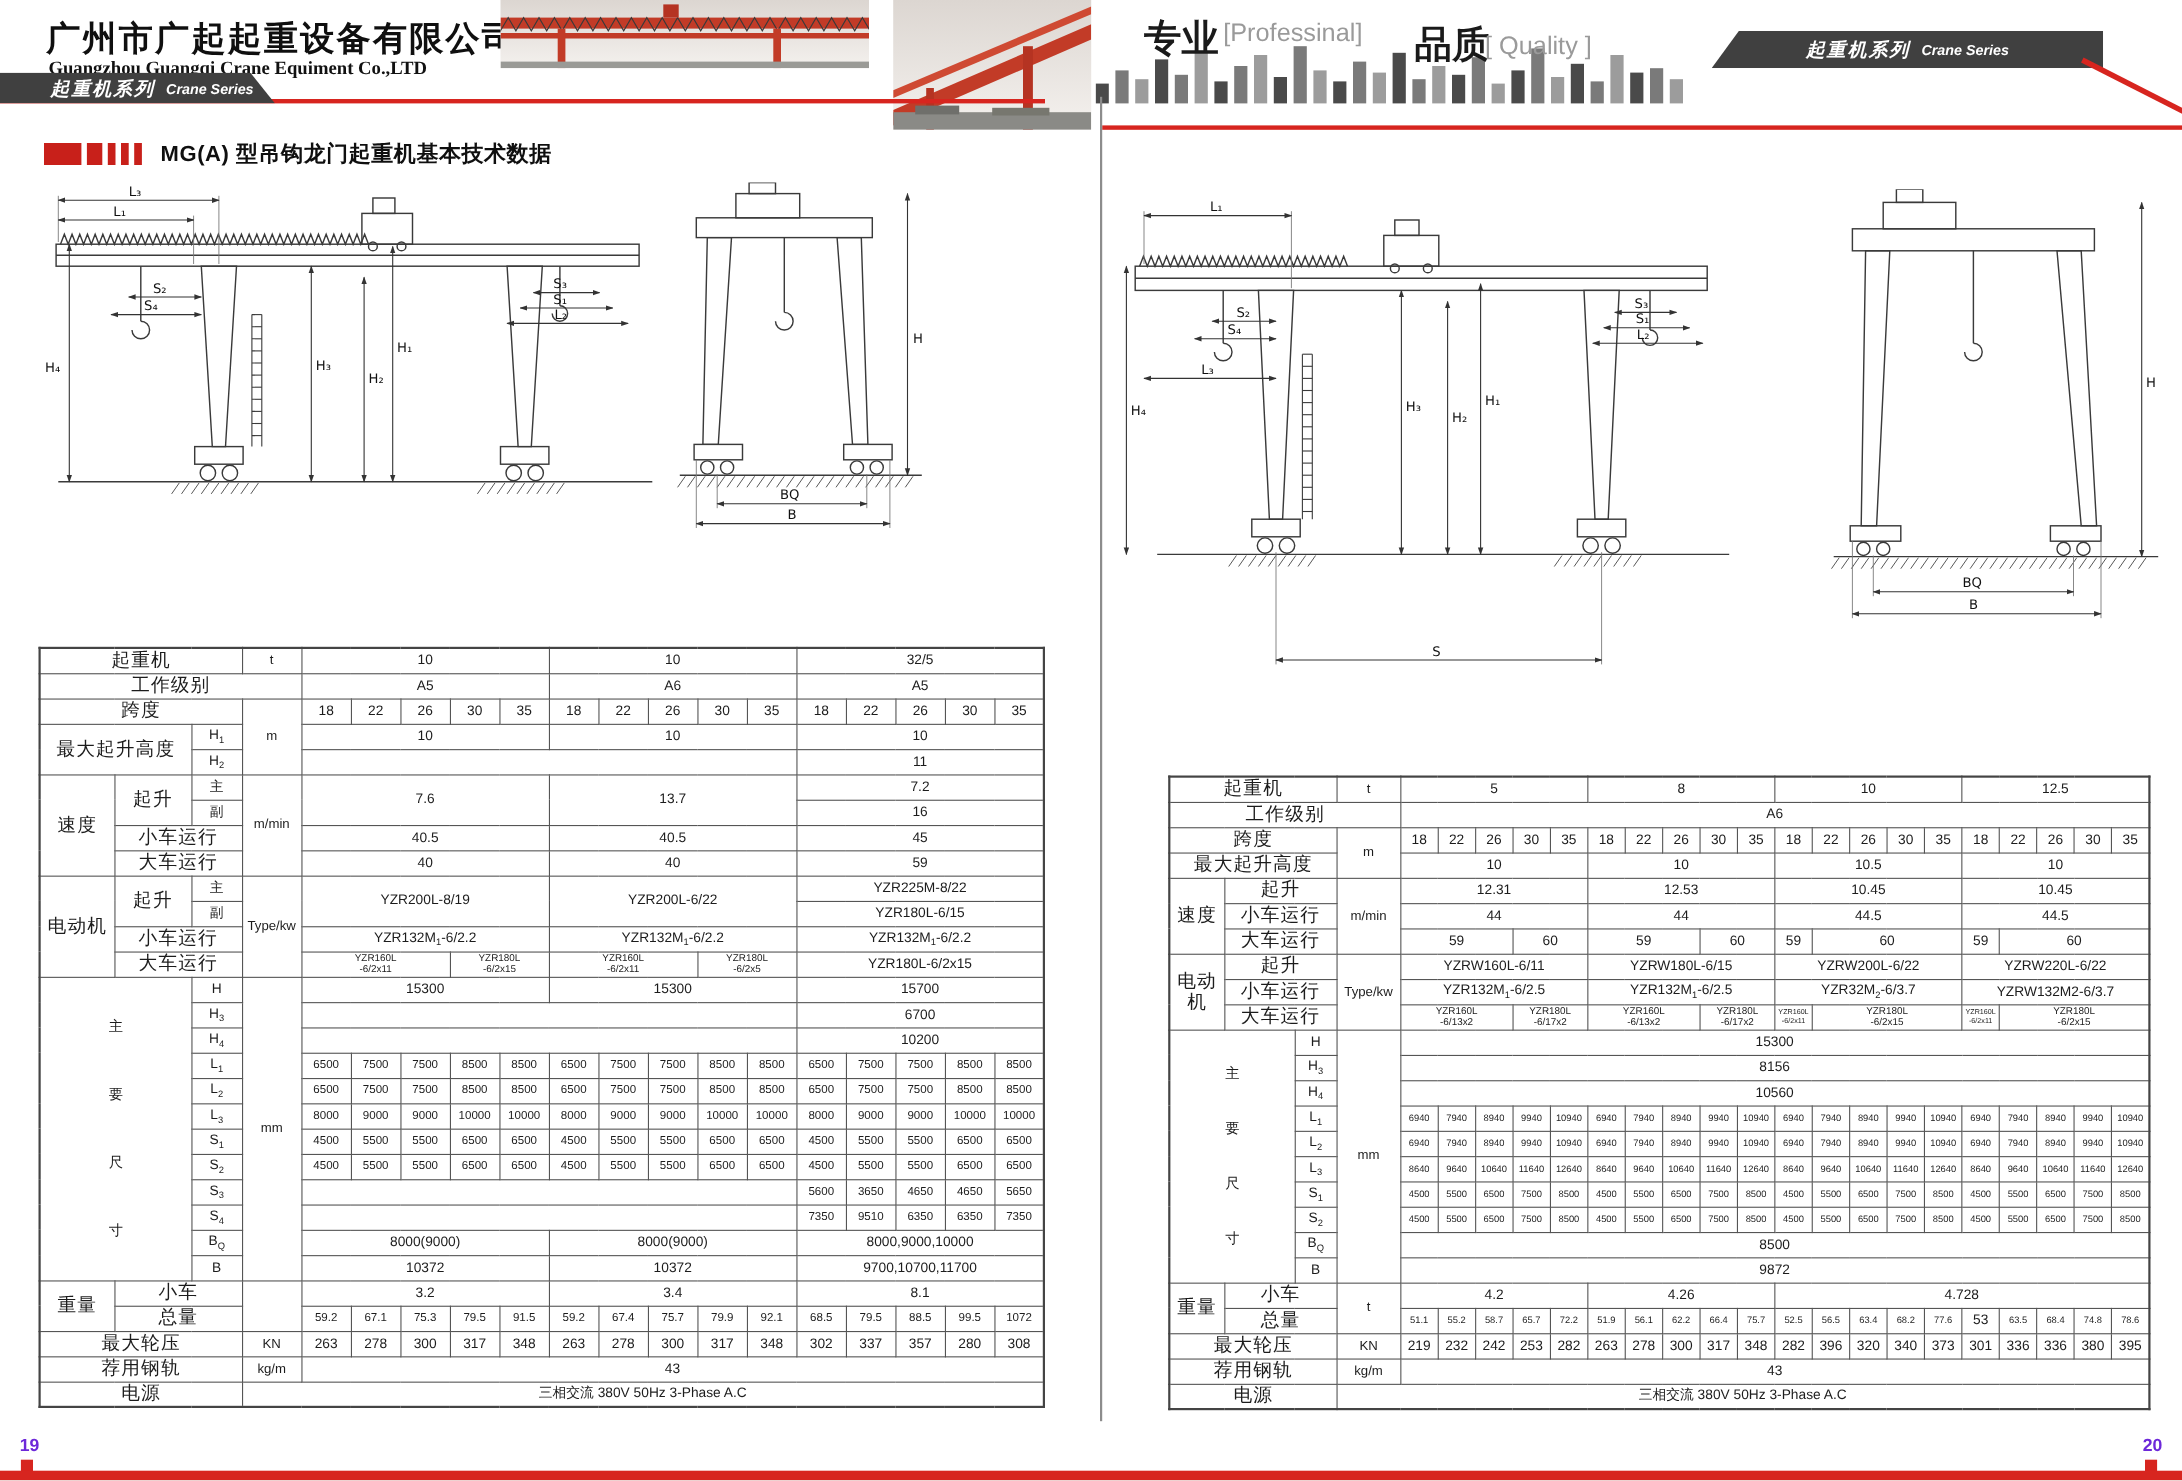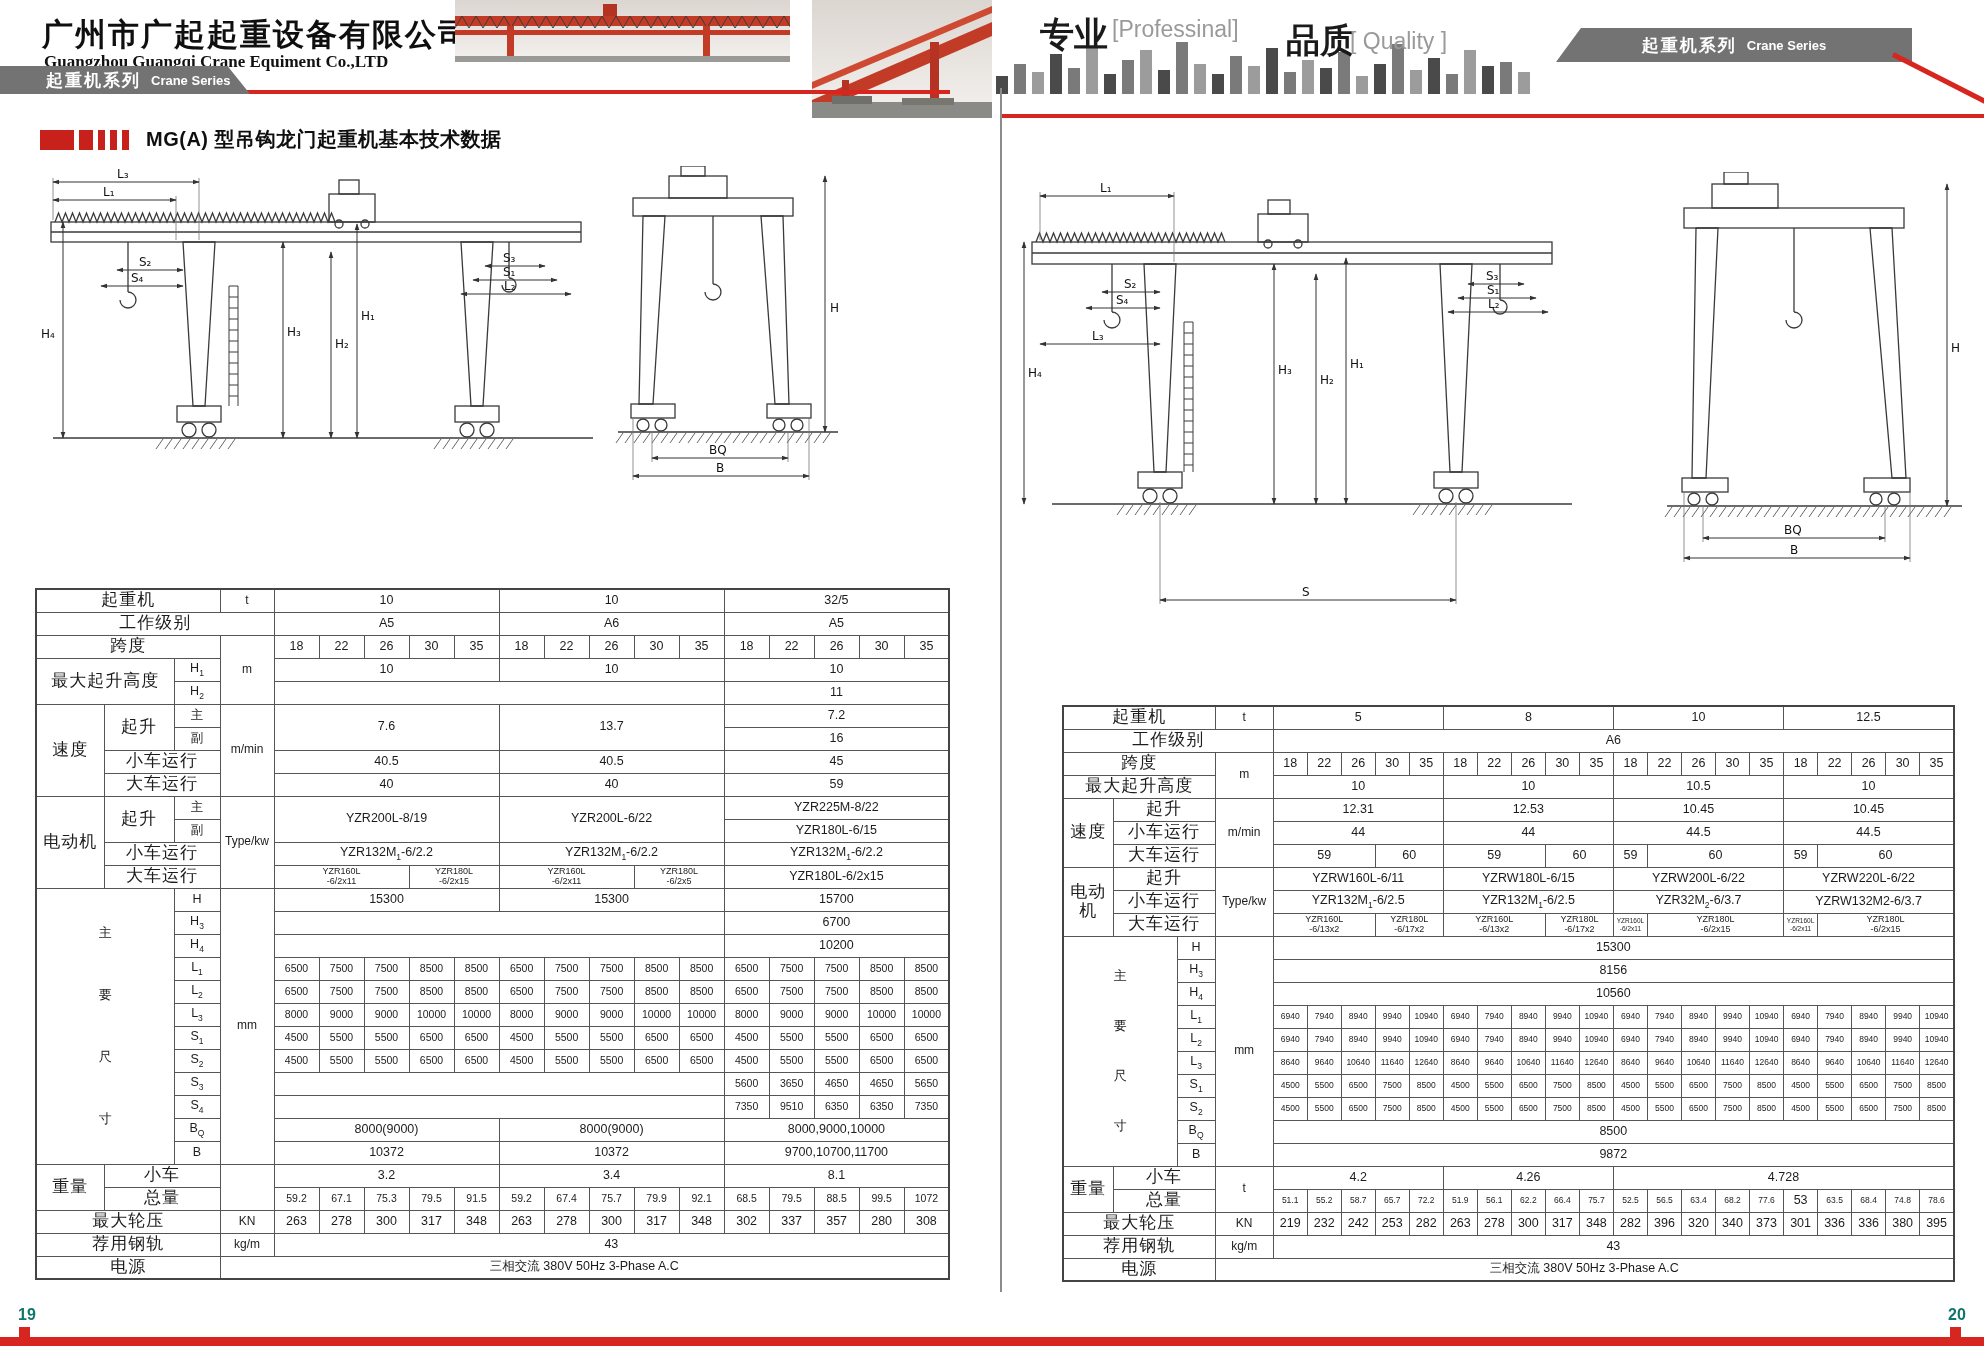--- a/index.html
+++ b/index.html
@@ -2,21 +2,21 @@
 <html><head>
 <meta charset="utf-8">
 <style>
   html,body{margin:0;padding:0;background:#e9e9e9;}
   #stage{position:relative;width:1984px;height:1346px;background:#ffffff;overflow:hidden;
          font-family:"Liberation Sans",sans-serif;color:#1c1c1c;}
   .abs{position:absolute;}
   
   .company-cn{font-size:31px;font-weight:bold;letter-spacing:2px;color:#0f0f0f;}
   .company-en{font-family:"Liberation Serif",serif;font-size:17px;font-weight:bold;color:#111;}
-  .banner{background:#737373;color:#fff;display:flex;align-items:center;}
+  .banner{background:#404040;color:#fff;display:flex;align-items:center;font-style:italic;}
   .banner .cn{font-size:17px;font-weight:bold;letter-spacing:2px;}
   .banner .en{font-size:13px;font-weight:bold;margin-left:10px;}
   .rule{background:#d7251f;}
   .slogan-cn{font-size:34px;font-weight:bold;color:#1a1a1a;text-align:center;}
   .slogan-en{font-size:23px;color:#9a9a9a;}
   
   .sec{display:flex;align-items:center;}
   .sec .marks{display:flex;align-items:center;margin-right:12px;}
   .sec .marks span{display:block;height:20px;background:#c8201a;margin-right:5px;}
   .m1{width:34px;} .m2{width:14px;} .m3{width:7px;}
@@ -44,21 +44,21 @@
   .thin{stroke:#3a3a3a;stroke-width:.7;}
   .ext{stroke:#777;stroke-width:.8;}
   .dim{stroke:#333;stroke-width:1;fill:none;}
   #svgL .dim{marker-start:url(#aL);marker-end:url(#aL);}
   #svgR .dim{marker-start:url(#aR);marker-end:url(#aR);}
   .dimlbl{font-family:"DejaVu Sans",sans-serif;font-size:12px;fill:#111;}
   .gnd{stroke:#3a3a3a;stroke-width:1.6;}
   .hx line{stroke:#555;stroke-width:.9;}
   .lad line{stroke:#3a3a3a;stroke-width:1;}
   .photo{background:linear-gradient(#dcd6d1,#f4f1ee);}
-  .foot-num{font-size:16px;font-weight:bold;color:#0f766e;}
+  .foot-num{font-size:16px;font-weight:bold;color:#6d28d9;}
   .red-sq{background:#d7251f;}
 </style>
 </head>
 <body>
 
 <div id="stage">
 
   <div class="abs company-cn" style="left:42px;top:14px;">广州市广起起重设备有限公司</div>
   <div class="abs company-en" style="left:44px;top:52px;">Guangzhou Guangqi Crane Equiment Co.,LTD</div>
 

